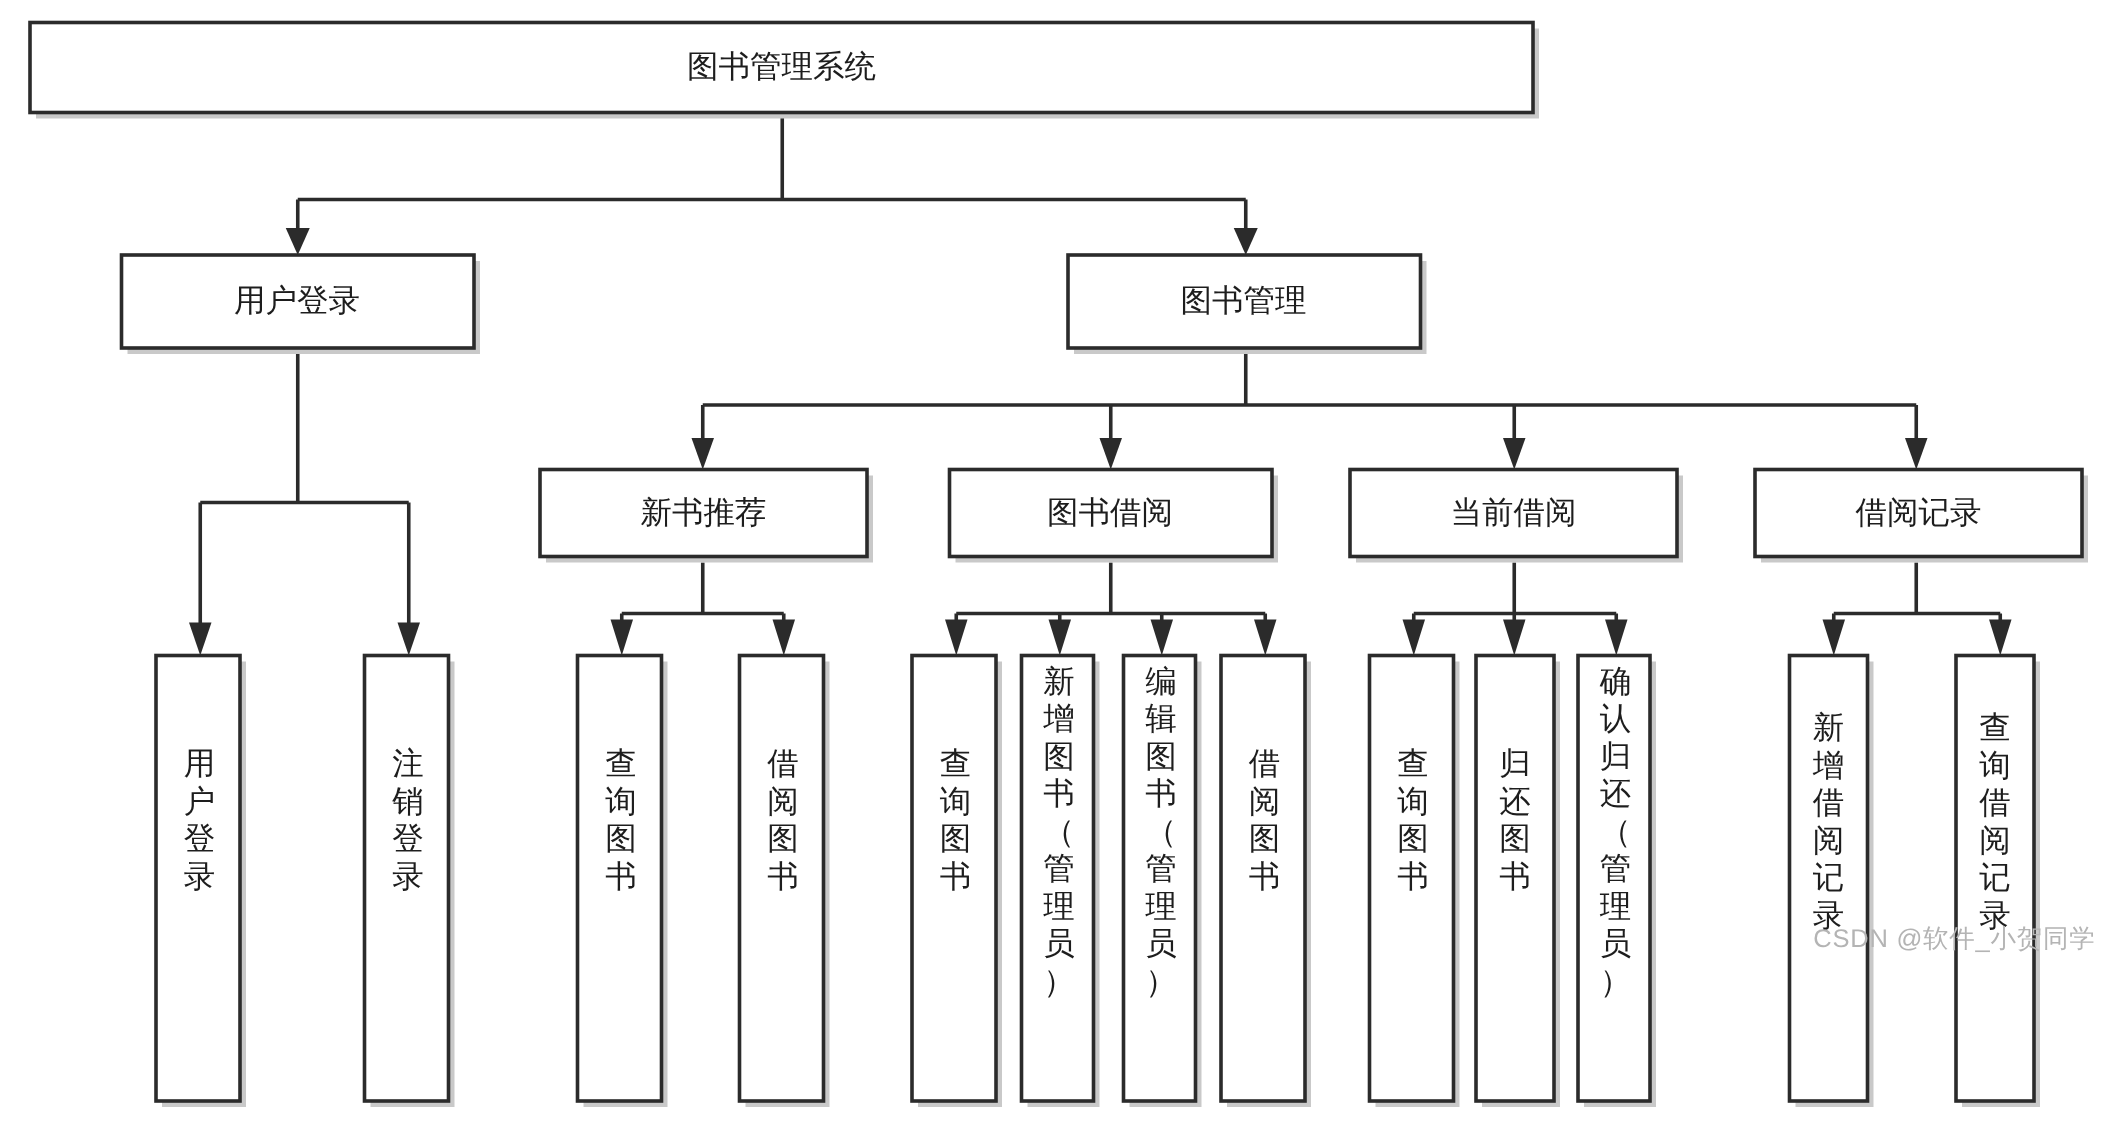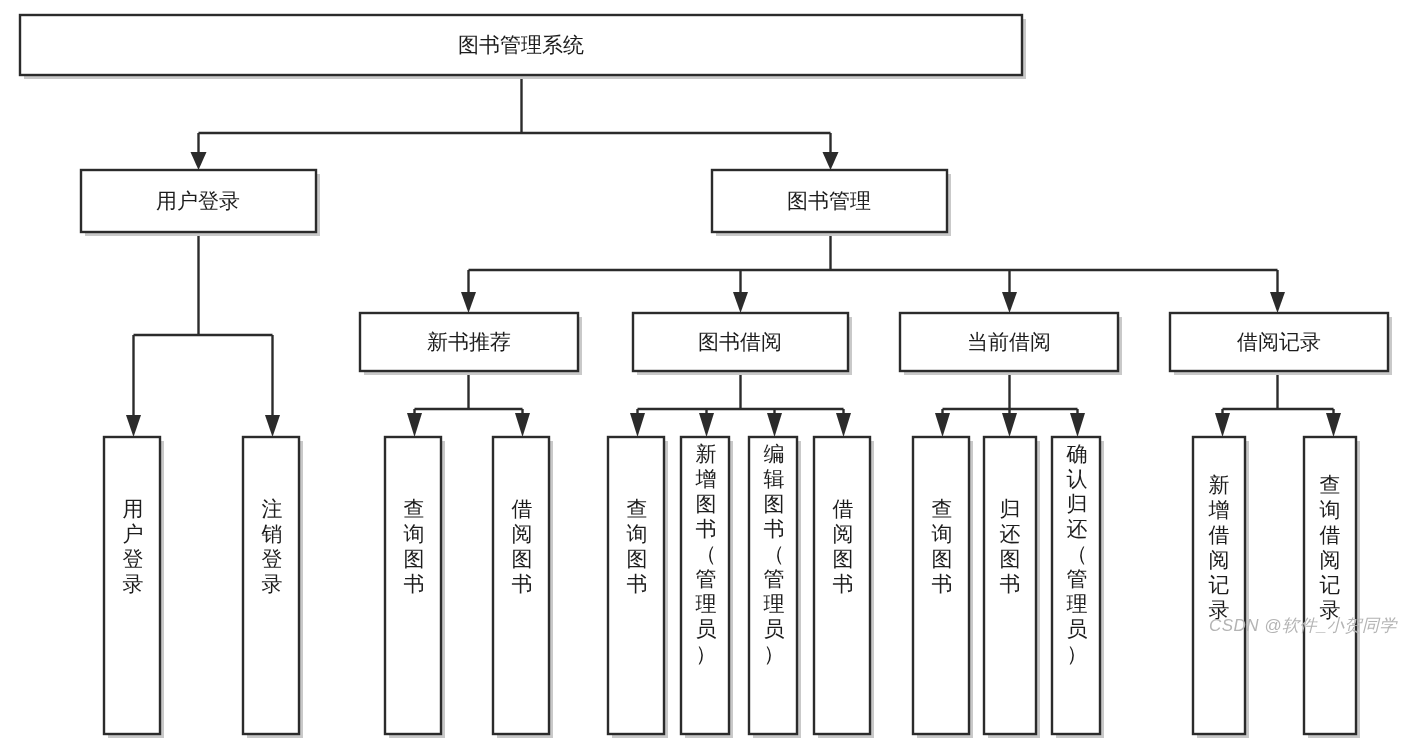--- a/index.html
+++ b/index.html
@@ -59,21 +59,20 @@
   }
   .watermark-text {
     position: absolute;
     right: 8px;
     bottom: 4px;
     font-family: "Liberation Sans", "DejaVu Sans", sans-serif;
     font-size: 17px;
     color: #b4b4b4;
     white-space: nowrap;
     letter-spacing: 0.5px;
-    font-style: italic;
   }
 </style>
 </head>
 <body>
 
 <div id="diagram-root">
 
   <svg id="tree-svg" viewBox="0 0 1405 747">
 
     <g>

